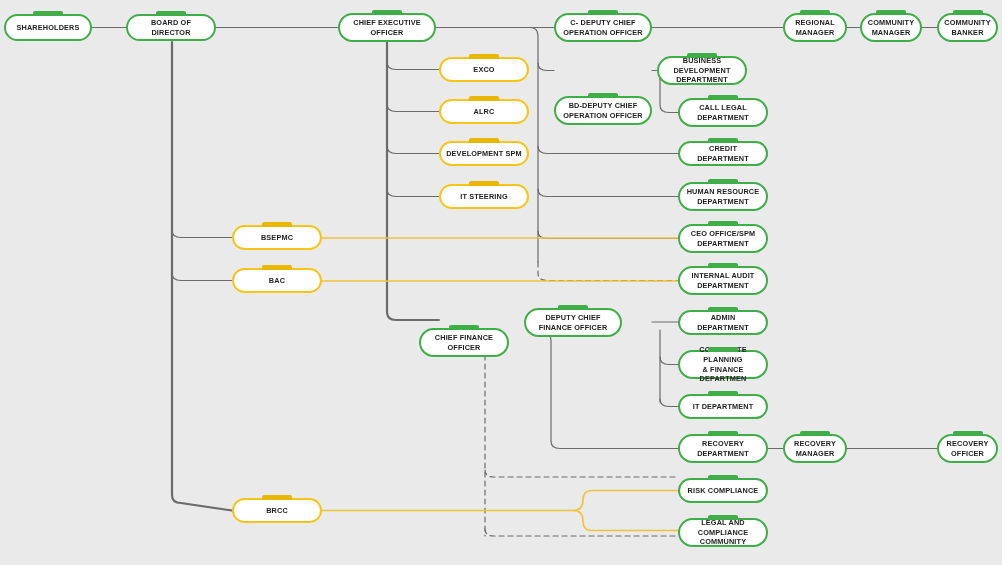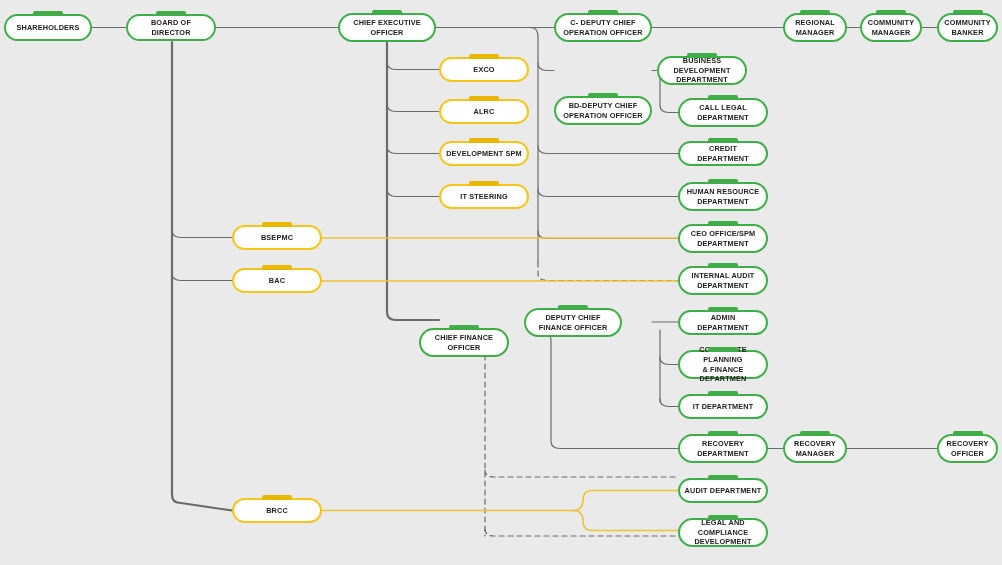--- a/index.html
+++ b/index.html
@@ -229,24 +229,24 @@
       <span class="label">RECOVERY
 MANAGER</span>
     </div>
     <div class="node" style="left: 937px; top: 434px; width: 61px; height: 29px;">
       <span class="tab"></span>
       <span class="label">RECOVERY
 OFFICER</span>
     </div>
     <div class="node" style="left: 678px; top: 478px; width: 90px; height: 25px;">
       <span class="tab"></span>
-      <span class="label">AUDIT DEPARTMENT</span>
+      <span class="label">RISK COMPLIANCE</span>
     </div>
     <div class="node yellow" style="left: 232px; top: 498px; width: 90px; height: 25px;">
       <span class="tab"></span>
       <span class="label">BRCC</span>
     </div>
     <div class="node" style="left: 678px; top: 518px; width: 90px; height: 29px;">
       <span class="tab"></span>
       <span class="label">LEGAL AND COMPLIANCE
-DEVELOPMENT</span>
+COMMUNITY</span>
     </div>
   </div>
 
 </body></html>

